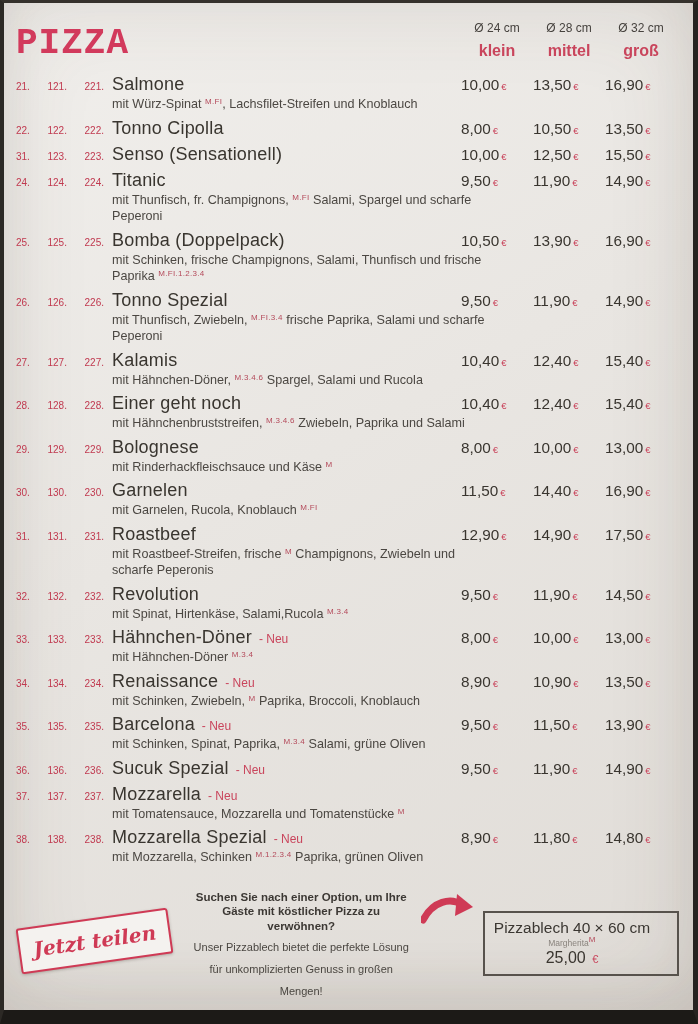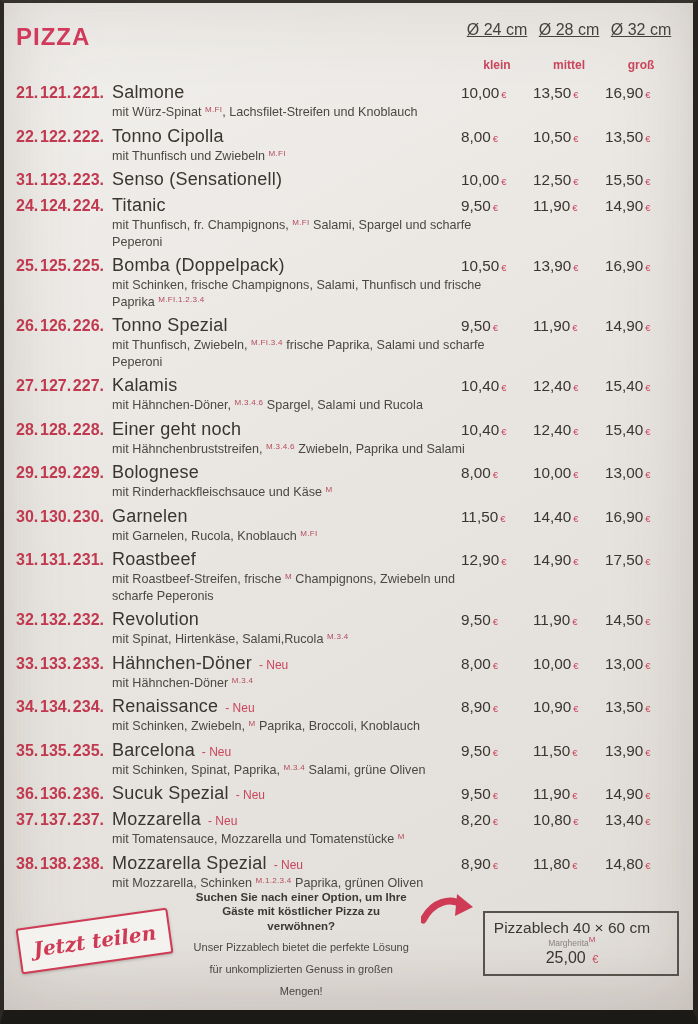--- a/index.html
+++ b/index.html
@@ -18,36 +18,36 @@
   .paper {
     width:100%; height:100%;
     background:linear-gradient(150deg,#f1efec 0%, #e9e6e2 45%, #e0dcd7 100%);
     box-shadow: inset 0 0 90px rgba(70,58,45,.12), inset 0 -25px 45px rgba(70,58,45,.07);
     padding:12px 16px 0 12px;
     position:relative;
   }
   
   .header { display:flex; justify-content:space-between; align-items:flex-start; margin-bottom:10px; }
   .title {
-    font-family:Liberation Sans, sans-serif;
-    font-weight:bold; font-size:24px; letter-spacing:1px;
+    font-family:Liberation Mono, monospace;
+    font-weight:bold; font-size:36px; letter-spacing:1px;
     color:#d23a5c; padding-top:8px;
   }
   .size-cols { display:flex; padding-top:6px; }
   .size-col { width:72px; text-align:center; }
-  .diam { font-size:16px; color:#46423e;text-decoration:underline; }
-  .size-label { font-size:12px; font-weight:bold; color:#c9455c; margin-top:19px; }
+  .diam { font-size:12px; color:#46423e; }
+  .size-label { font-size:16px; font-weight:bold; color:#c9455c; margin-top:7px; }
   
   .menu { }
   .item { margin-bottom:5px; }
   .row1 { display:flex; align-items:baseline; }
   .nums {
     flex:0 0 88px; margin-right:8px;
     display:flex; justify-content:space-between;
-    font-size:16px; font-weight:bold; color:#c0394f;
+    font-size:10px; font-weight:normal; color:#c0394f;
   }
   .name-wrap { display:flex; align-items:baseline; }
   .name { font-size:18px; color:#39352f; letter-spacing:.2px; }
   .neu { font-size:12px; color:#c9455c; margin-left:7px; }
   .prices { display:flex; margin-left:auto; }
   .price { width:72px; text-align:left; font-size:15.3px; color:#39352f; white-space:nowrap; }
   .eur { font-size:9.5px; color:#c9455c; margin-left:2px; }
   .desc {
     margin-left:96px; max-width:378px;
     font-size:12.6px; line-height:16.5px; color:#4b4742;
@@ -140,21 +140,20 @@
       <span class="name-wrap">
         <span class="name">Tonno Cipolla</span>
 
       </span>
       <span class="prices">
               <span class="price"><span>8,00</span><span class="eur">€</span></span>
               <span class="price"><span>10,50</span><span class="eur">€</span></span>
               <span class="price"><span>13,50</span><span class="eur">€</span></span>
             </span>
     </div>
-    <div class="desc">mit Thunfisch und Zwiebeln <sup>M.FI</sup></div>
   </div>
 
   <div class="item">
     <div class="row1">
       <span class="nums">
               <span class="num">31.</span>
               <span class="num">123.</span>
               <span class="num">223.</span>
             </span>
       <span class="name-wrap">
@@ -432,25 +431,20 @@
     <div class="row1">
       <span class="nums">
               <span class="num">37.</span>
               <span class="num">137.</span>
               <span class="num">237.</span>
             </span>
       <span class="name-wrap">
         <span class="name">Mozzarella</span>
         <span class="neu">- Neu</span>
       </span>
-      <span class="prices">
-              <span class="price"><span>8,20</span><span class="eur">€</span></span>
-              <span class="price"><span>10,80</span><span class="eur">€</span></span>
-              <span class="price"><span>13,40</span><span class="eur">€</span></span>
-            </span>
     </div>
     <div class="desc">mit Tomatensauce, Mozzarella und Tomatenstücke <sup>M</sup></div>
   </div>
 
   <div class="item">
     <div class="row1">
       <span class="nums">
               <span class="num">38.</span>
               <span class="num">138.</span>
               <span class="num">238.</span>

